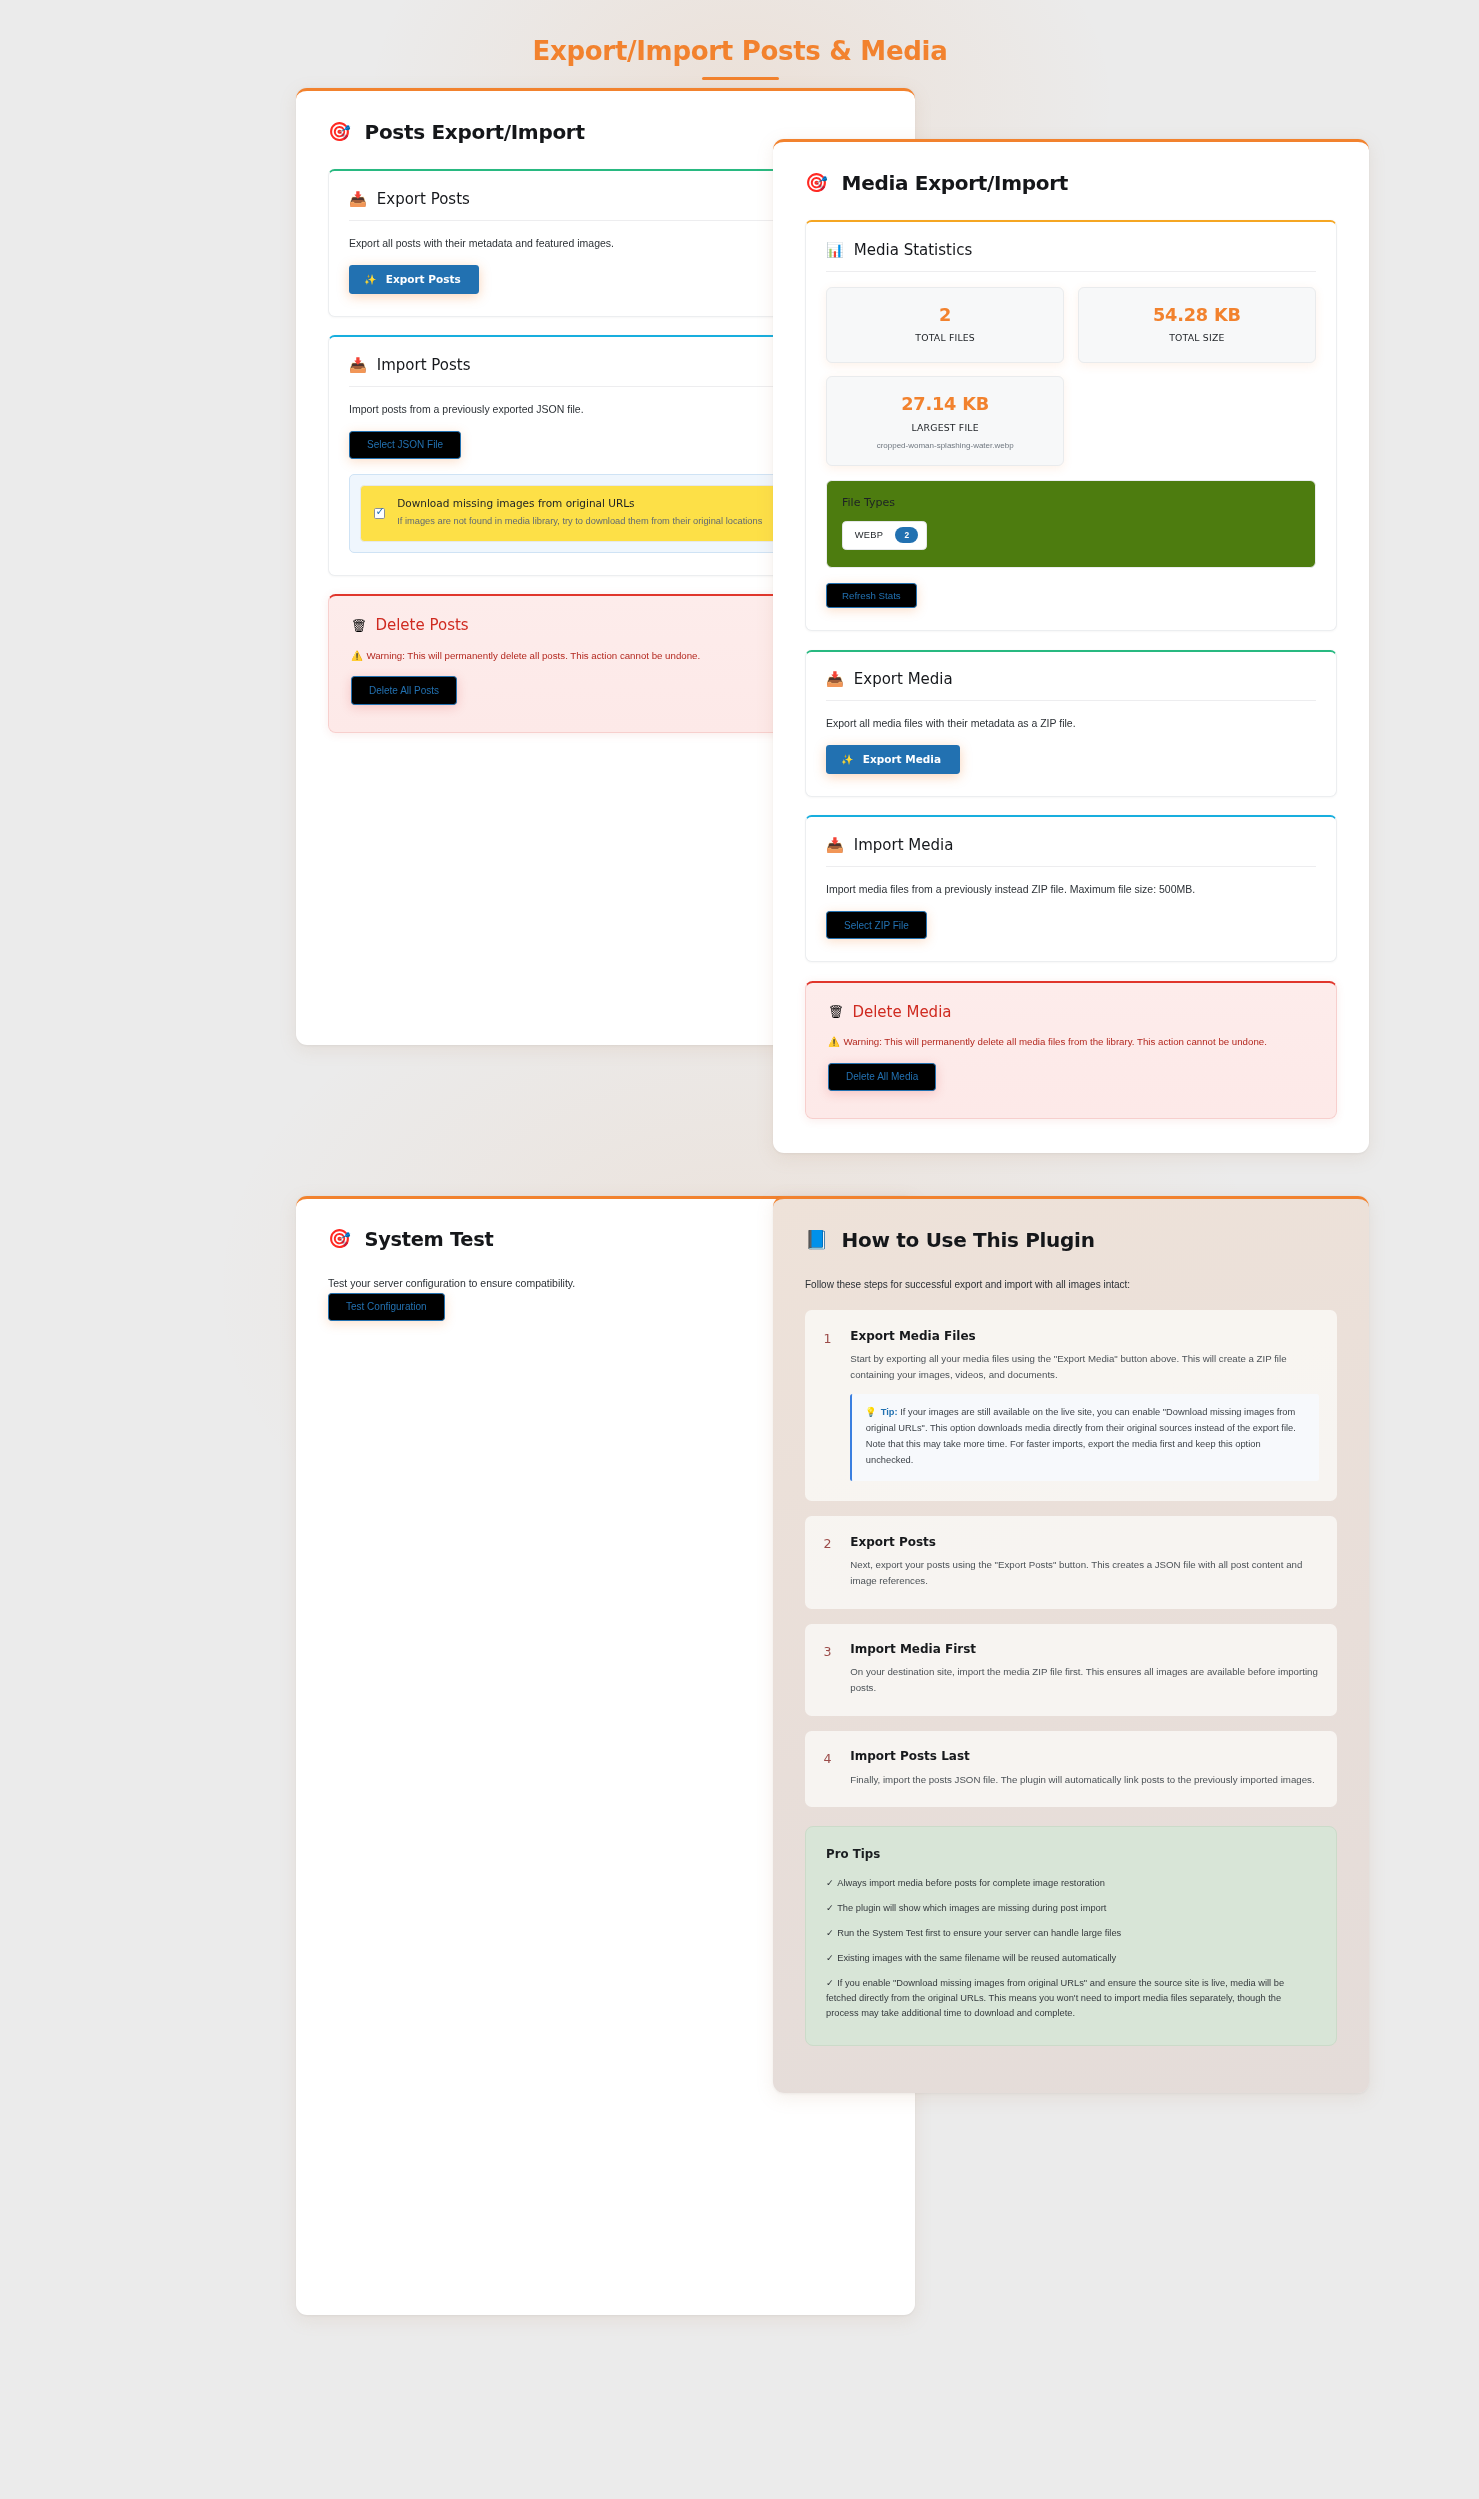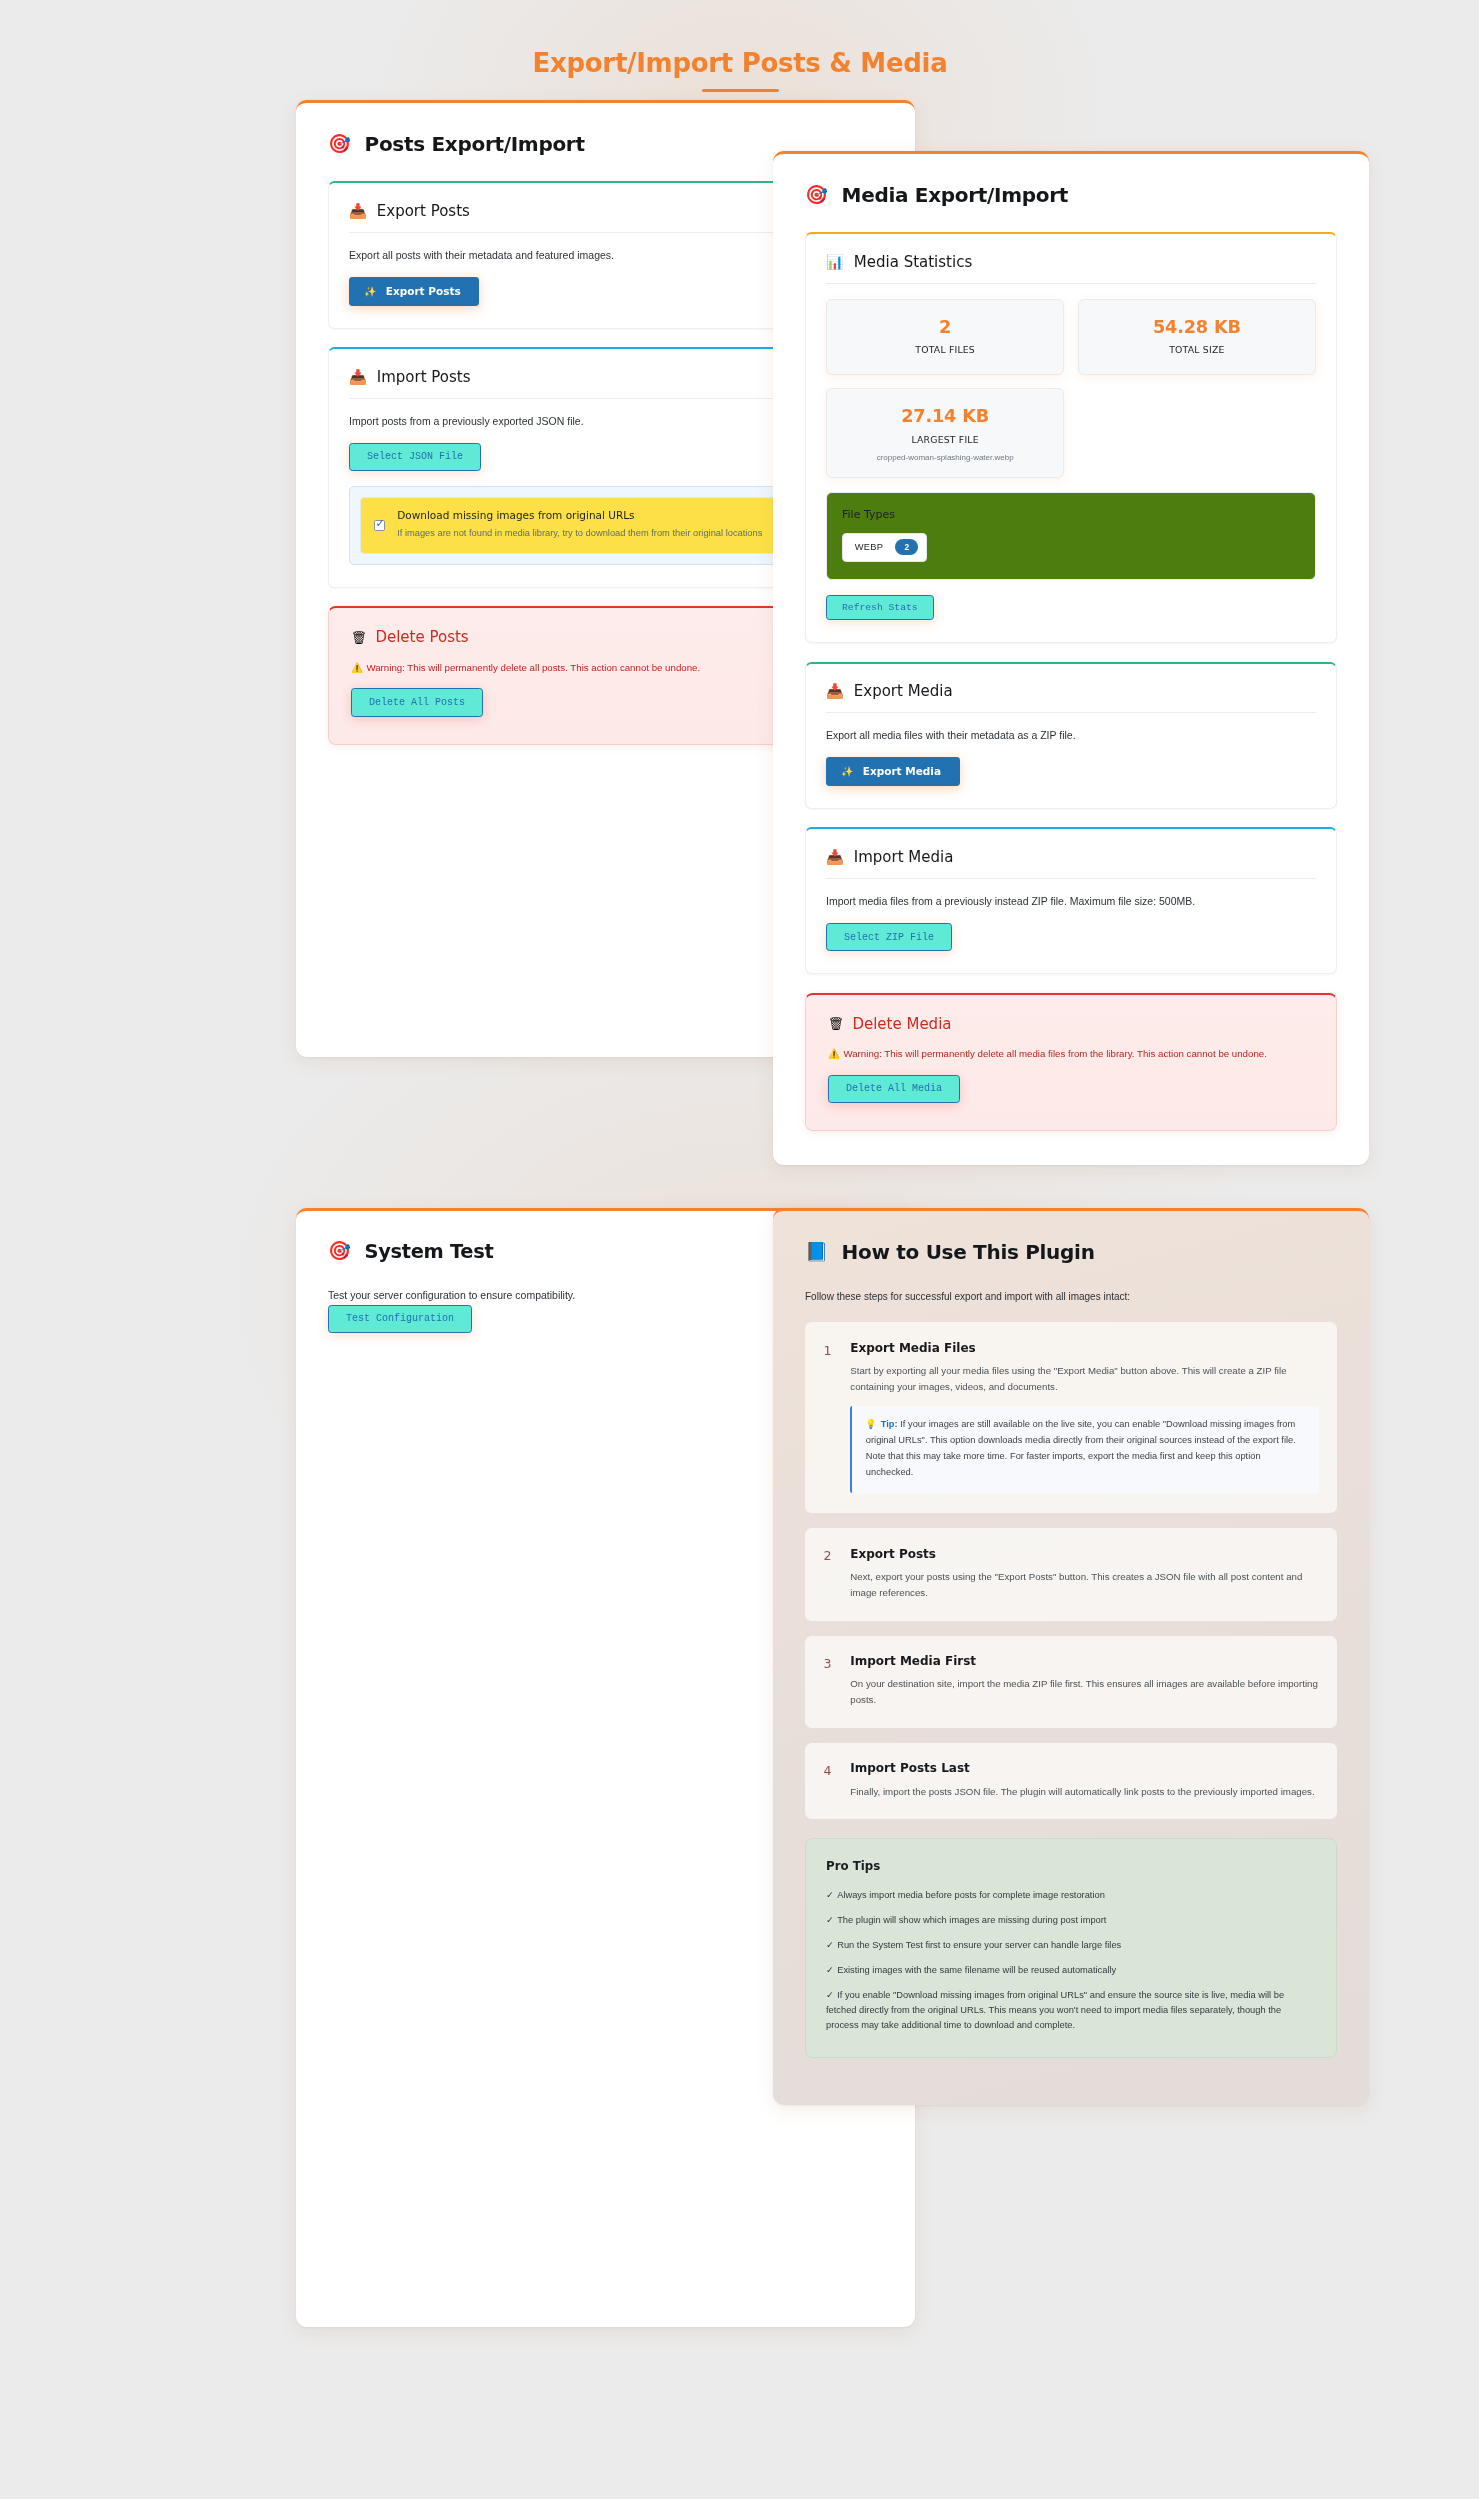--- a/index.html
+++ b/index.html
@@ -22,21 +22,21 @@
       radial-gradient(ellipse 522px 354px at 741px 101px, rgba(242,130,46,0.10), rgba(242,130,46,0) 72%),
       radial-gradient(ellipse 758px 505px at 741px 1289px, rgba(242,130,46,0.09), rgba(242,130,46,0) 70%);
     pointer-events: none;
     z-index: 0;
   }
 
   .page {
     position: relative;
     z-index: 1;
     width: 1480px;
-    padding: 12px;
+    padding: 0;
   }
 
   
   .page-title-wrap {
     text-align: center;
     padding-top: 37px;
     padding-bottom: 8.4px;
   }
   .page-title {
     display: inline-block;
@@ -151,28 +151,28 @@
     font-size: 10.5px;
     font-weight: bold;
     font-family: "DejaVu Sans", sans-serif;
     cursor: pointer;
     box-shadow: 0 2.5px 11.8px rgba(242,130,46,0.35);
   }
   .btn-primary .spark { font-size: 10px; }
 
   .btn-outline {
     display: inline-block;
-    background: #5eead4;
+    background: #000000;
     color: #2271b1;
     border: 0.8px solid #2271b1;
     border-radius: 3.4px;
     padding: 7.6px 17px;
     font-size: 10px;
     font-weight: normal;
-    font-family: Liberation Mono, monospace;
+    font-family: Liberation Sans, sans-serif;
     cursor: pointer;
     box-shadow: 0 2.5px 11px rgba(242,130,46,0.25);
   }
   .btn-outline.tiny { padding: 5.9px 15px; font-size: 9.7px; }
   .btn-outline.danger-shadow { box-shadow: 0 2.5px 11px rgba(220,60,60,0.22); }
 
   
   .opt-wrap {
     background: #eff6fd;
     border: 0.8px solid #cfe3f5;

